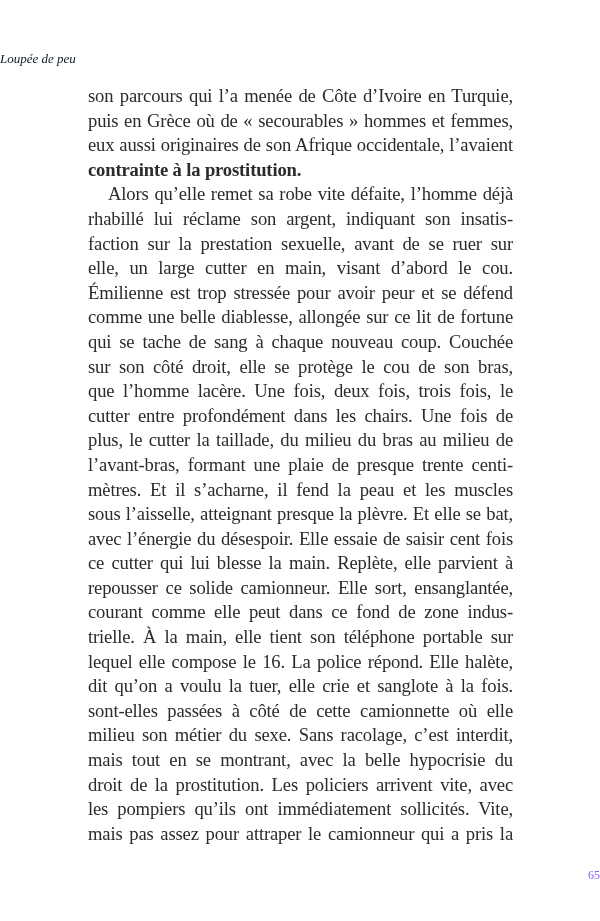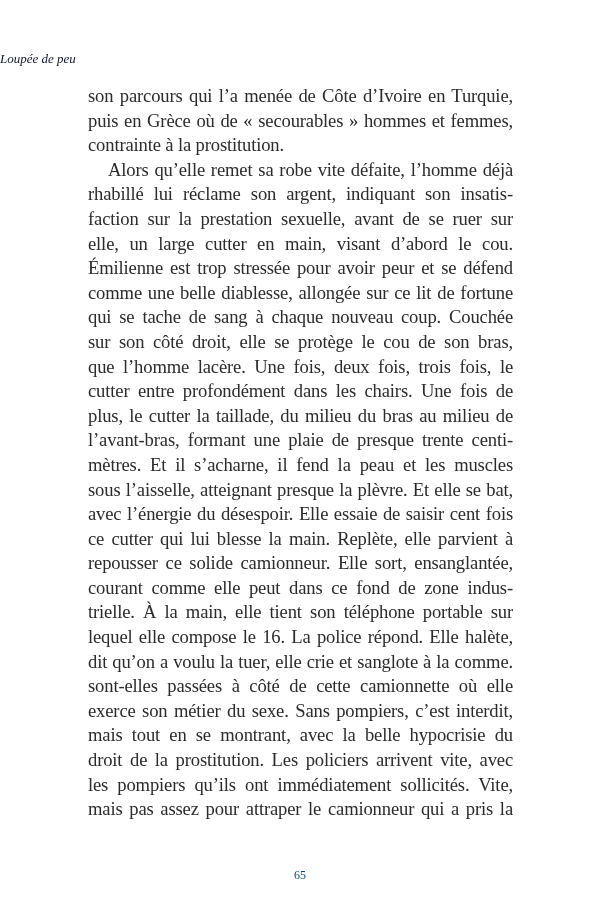--- a/index.html
+++ b/index.html
@@ -35,42 +35,44 @@
       height: 24.6px;
       line-height: 24.6px;
       font-size: 18.6px;
       white-space: nowrap;
       text-align: justify;
       text-align-last: justify;
       letter-spacing: -0.15px;
     }
     .line.last {
       text-align-last: left;
+      font-weight: bold;
     }
     .line.indent {
       padding-left: 20px;
     }
     .page-number {
       position: absolute;
       top: 868px;
       left: 0;
       width: 600px;
-      text-align: center;
+      text-align: right;
       font-size: 12px;
-      color: #0c4a6e;
+      color: #8b5cf6;
     }
   </style>
 </head>
 <body>
 
 <div class="running-head">Loupée de peu</div>
 
 <div class="body-text" id="body-text">
     <span class="line">son parcours qui l’a menée de Côte d’Ivoire en Turquie,</span>
     <span class="line">puis en Grèce où de « secourables » hommes et femmes,</span>
+    <span class="line">eux aussi originaires de son Afrique occidentale, l’avaient</span>
     <span class="line last">contrainte à la prostitution.</span>
     <span class="line indent">Alors qu’elle remet sa robe vite défaite, l’homme déjà</span>
     <span class="line">rhabillé lui réclame son argent, indiquant son insatis-</span>
     <span class="line">faction sur la prestation sexuelle, avant de se ruer sur</span>
     <span class="line">elle, un large cutter en main, visant d’abord le cou.</span>
     <span class="line">Émilienne est trop stressée pour avoir peur et se défend</span>
     <span class="line">comme une belle diablesse, allongée sur ce lit de fortune</span>
     <span class="line">qui se tache de sang à chaque nouveau coup. Couchée</span>
     <span class="line">sur son côté droit, elle se protège le cou de son bras,</span>
     <span class="line">que l’homme lacère. Une fois, deux fois, trois fois, le</span>
@@ -78,22 +80,22 @@
     <span class="line">plus, le cutter la taillade, du milieu du bras au milieu de</span>
     <span class="line">l’avant-bras, formant une plaie de presque trente centi-</span>
     <span class="line">mètres. Et il s’acharne, il fend la peau et les muscles</span>
     <span class="line">sous l’aisselle, atteignant presque la plèvre. Et elle se bat,</span>
     <span class="line">avec l’énergie du désespoir. Elle essaie de saisir cent fois</span>
     <span class="line">ce cutter qui lui blesse la main. Replète, elle parvient à</span>
     <span class="line">repousser ce solide camionneur. Elle sort, ensanglantée,</span>
     <span class="line">courant comme elle peut dans ce fond de zone indus-</span>
     <span class="line">trielle. À la main, elle tient son téléphone portable sur</span>
     <span class="line">lequel elle compose le 16. La police répond. Elle halète,</span>
-    <span class="line">dit qu’on a voulu la tuer, elle crie et sanglote à la comme.</span>
+    <span class="line">dit qu’on a voulu la tuer, elle crie et sanglote à la fois.</span>
     <span class="line">sont-elles passées à côté de cette camionnette où elle</span>
-    <span class="line">exerce son métier du sexe. Sans pompiers, c’est interdit,</span>
+    <span class="line">milieu son métier du sexe. Sans racolage, c’est interdit,</span>
     <span class="line">mais tout en se montrant, avec la belle hypocrisie du</span>
     <span class="line">droit de la prostitution. Les policiers arrivent vite, avec</span>
     <span class="line">les pompiers qu’ils ont immédiatement sollicités. Vite,</span>
     <span class="line">mais pas assez pour attraper le camionneur qui a pris la</span>
   </div>
 
 <div class="page-number">65</div>
 
 </body></html>

